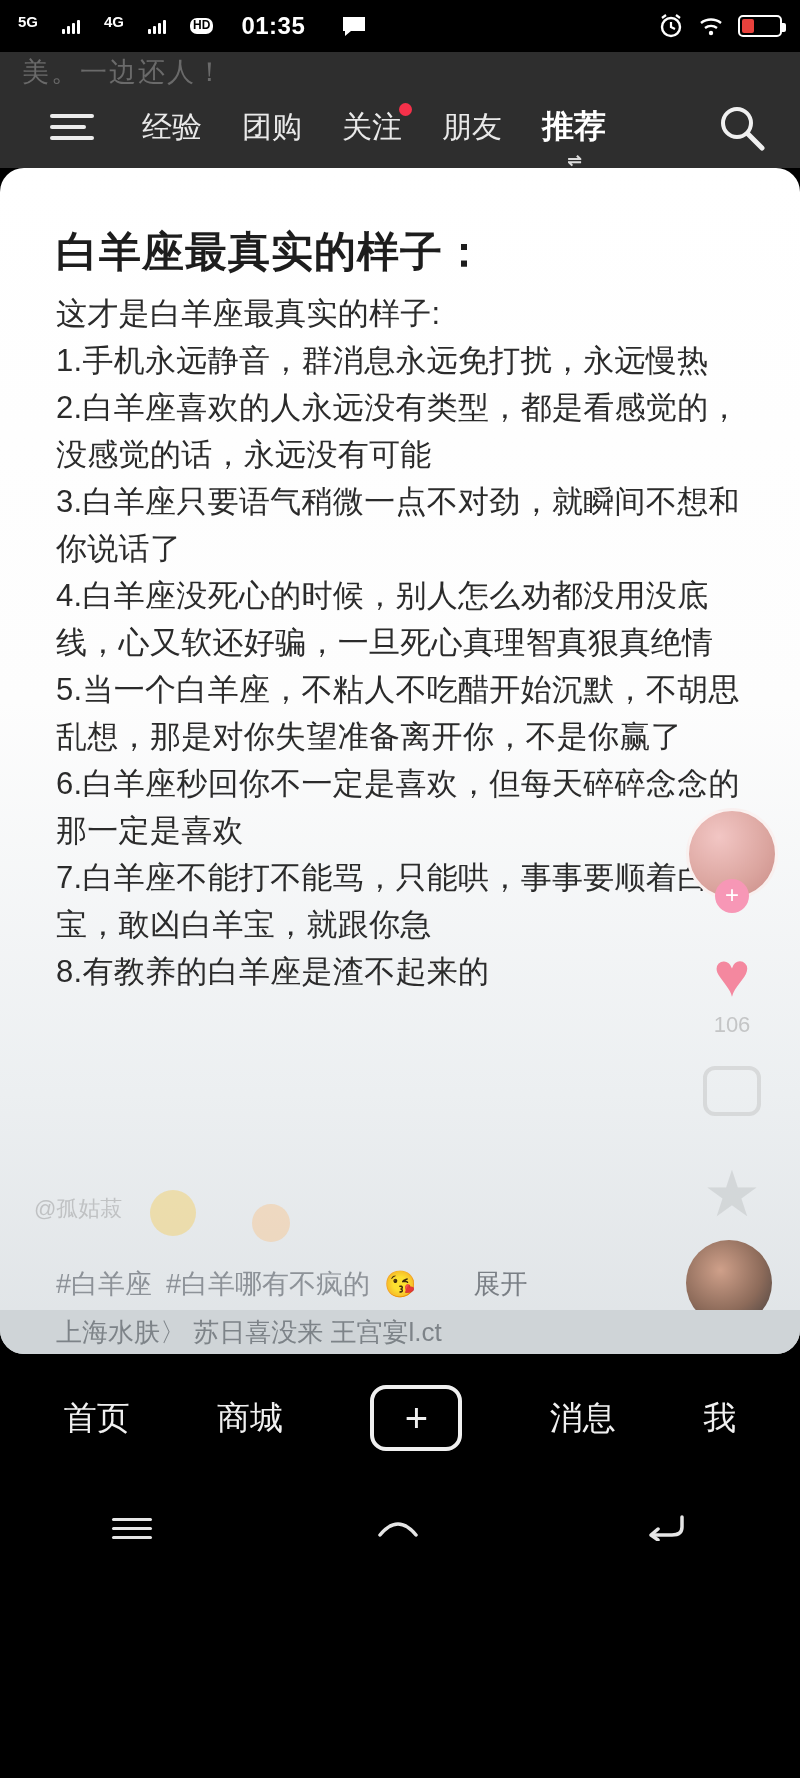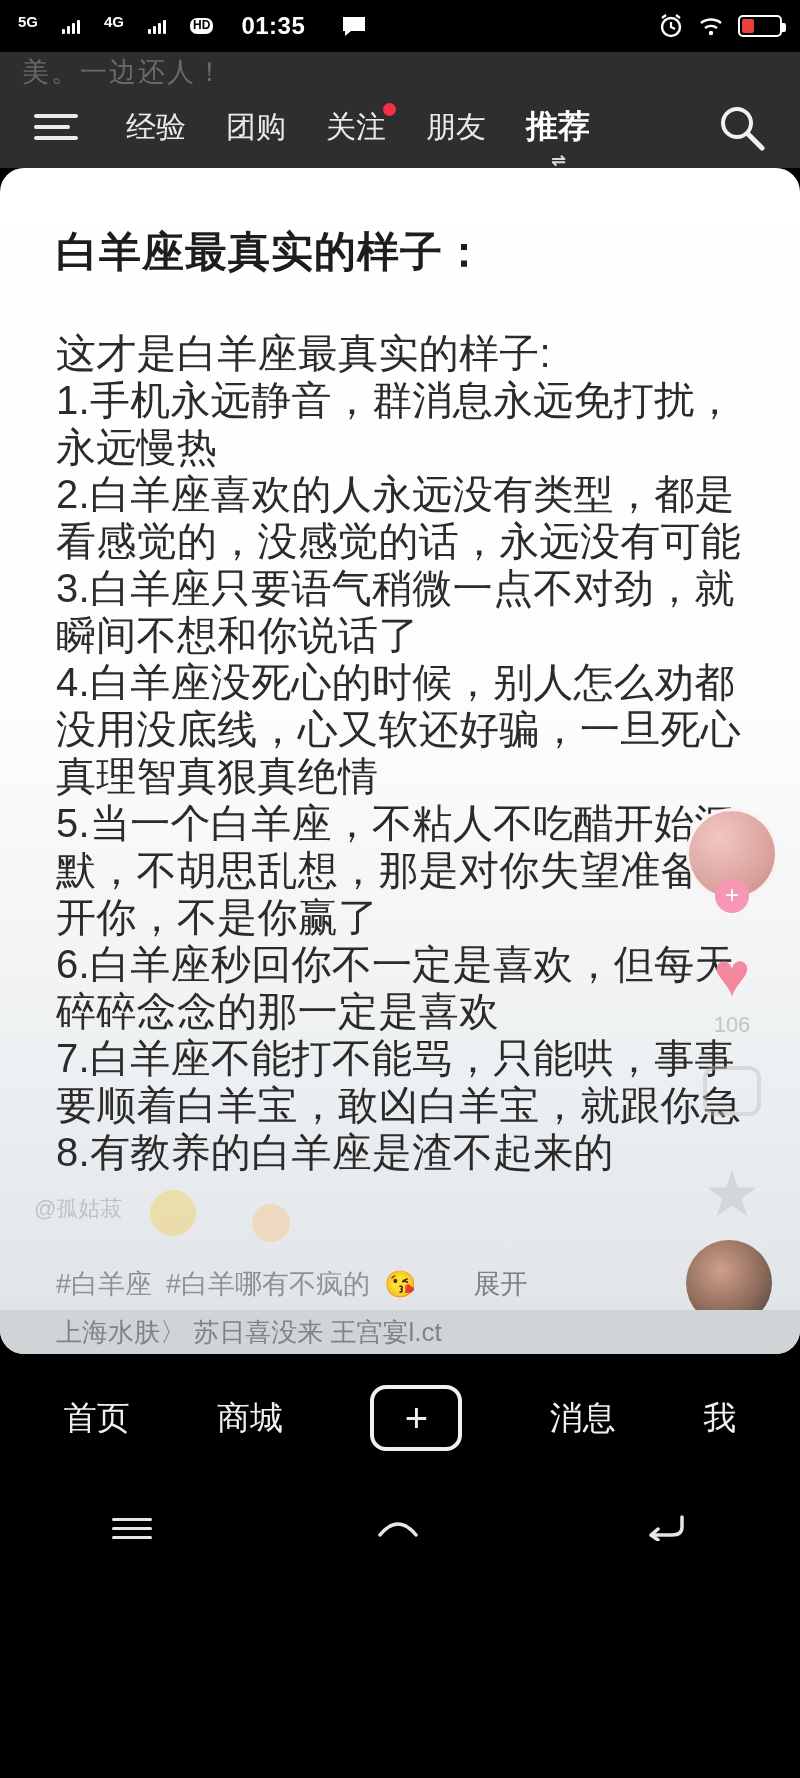--- a/index.html
+++ b/index.html
@@ -64,21 +64,21 @@
     position: relative;
     background: #2e2e2e;
     height: 116px;
     overflow: hidden;
   }
   .ghost-text {
     position: absolute; top: 2px; left: 22px;
     color: #6a6a6a; font-size: 27px; letter-spacing: 2px; white-space: nowrap;
   }
   .topnav {
-    position: absolute; left: 0; right: 0; bottom: 4px;
+    position: absolute; left: 16px; right: 0; bottom: 4px;
     display: flex; align-items: center; padding: 0 34px; height: 74px;
   }
   .hamburger { width: 44px; display: flex; flex-direction: column; gap: 7px; }
   .hamburger i { display: block; height: 4px; background: #ececec; border-radius: 2px; }
   .hamburger i:nth-child(1) { width: 44px; }
   .hamburger i:nth-child(2) { width: 36px; }
   .hamburger i:nth-child(3) { width: 44px; }
   .nav-items { display: flex; align-items: center; gap: 0; margin-left: 28px; }
   .nav-item {
     position: relative;
@@ -109,22 +109,21 @@
   }
   .post-title {
     font-size: 42px;
     font-weight: 700;
     color: #1d1d1d;
     letter-spacing: 1px;
     padding-top: 56px;
     padding-bottom: 10px;
   }
   .post-body {
-    margin-top: 40px;
-    font-size: 40px;
+    font-size: 31px;
     line-height: 47px;
     color: #2b2b2b;
     letter-spacing: 0.3px;
   }
   .post-body p { margin: 0; }
   .tags {
     position: absolute;
     left: 56px; right: 40px; bottom: 52px;
     color: #8d9298; font-size: 27px;
     display: flex; align-items: center; gap: 14px;

